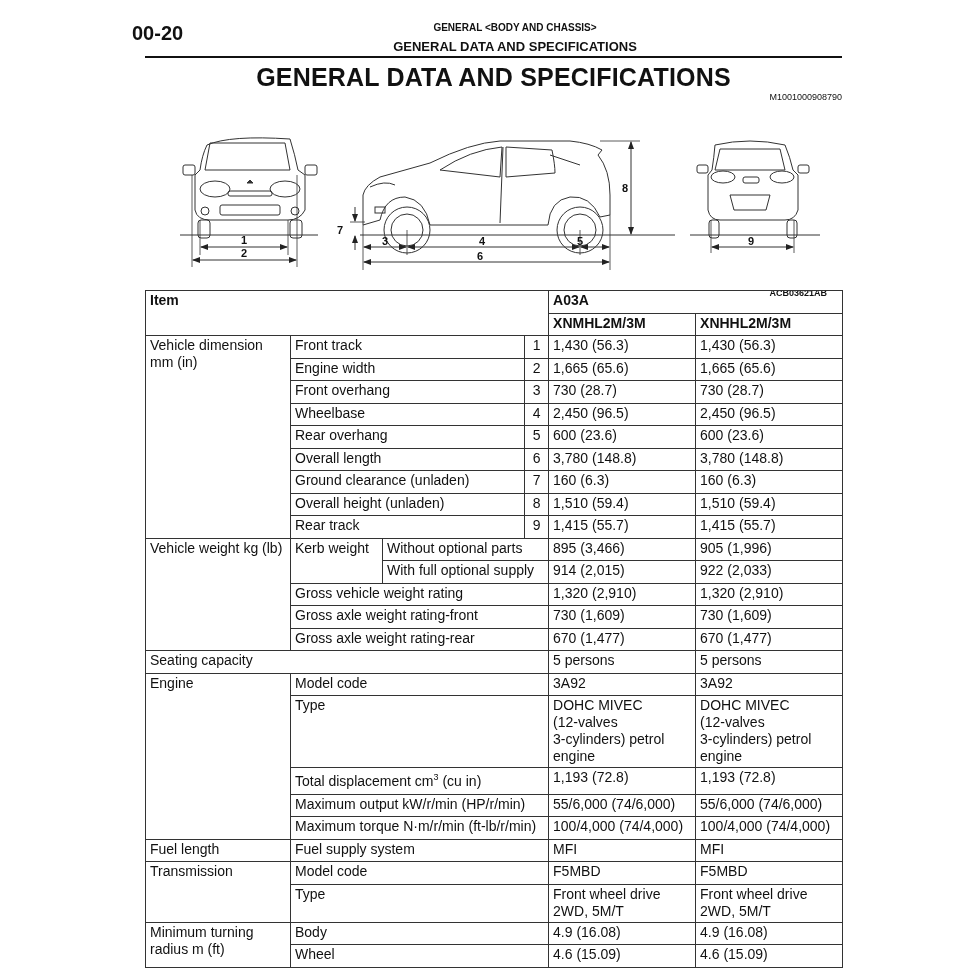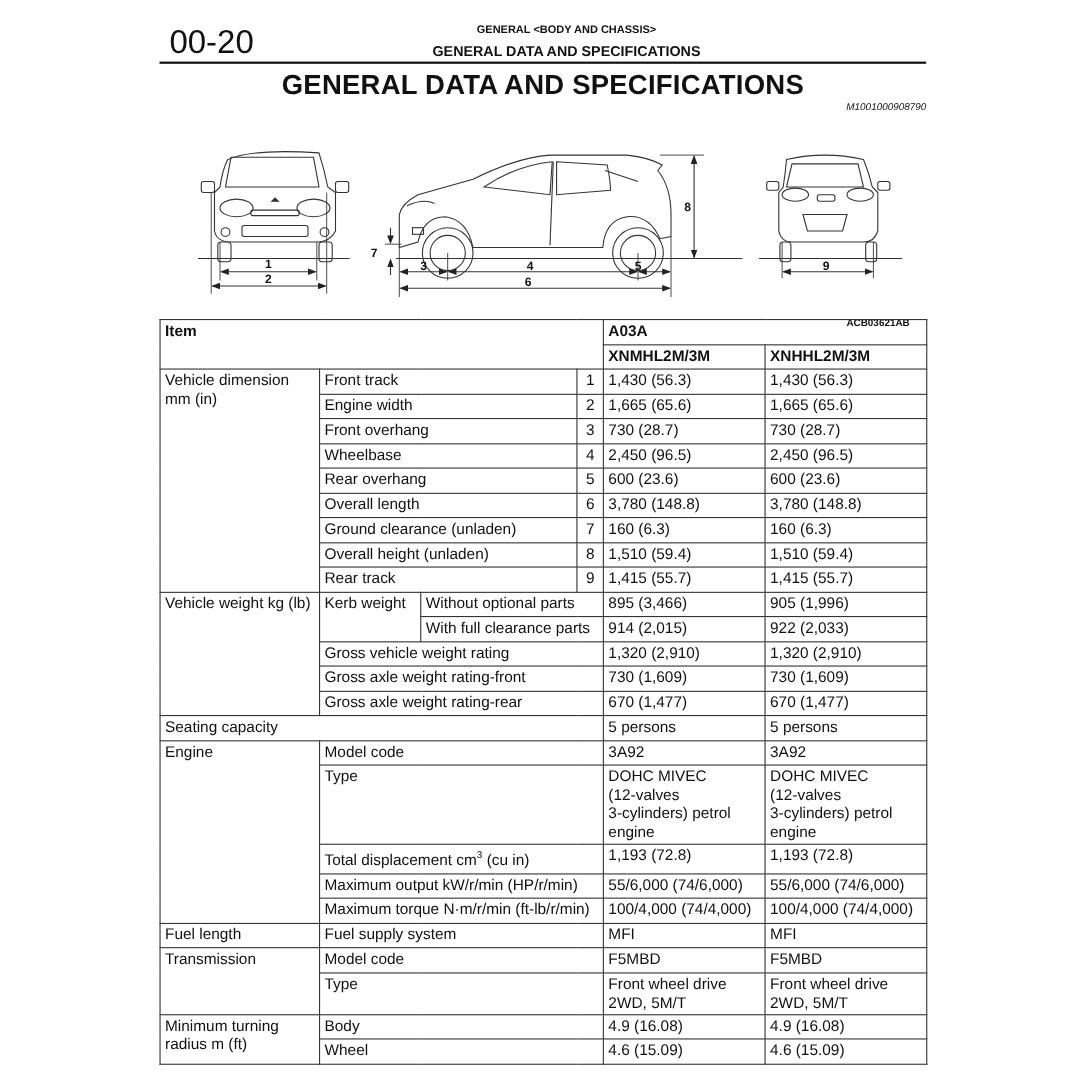--- a/index.html
+++ b/index.html
@@ -1,23 +1,23 @@
 <!DOCTYPE html>
 <html><head>
 <meta charset="utf-8">
 <style>
   html, body { margin:0; padding:0; background:#ffffff; }
   body { width:980px; height:980px; position:relative; overflow:hidden; font-family:"Liberation Sans", sans-serif; color:#111; }
   .abs { position:absolute; }
-  #page-num { left:154px; top:22px; font-size:30px; font-weight:normal; }
+  #page-num { left:132px; top:22px; font-size:20px; font-weight:bold; }
   #hdr1 { left:380px; top:22px; width:270px; text-align:center; font-size:10px; font-weight:bold; }
   #hdr2 { left:380px; top:39px; width:270px; text-align:center; font-size:13px; font-weight:bold; }
   #hdr-rule { left:145px; top:56px; width:697px; height:2px; background:#111; }
   #main-title { left:145px; top:63px; width:697px; text-align:center; font-size:25px; font-weight:bold; letter-spacing:0.2px; }
-  #doc-id { left:700px; top:92px; width:142px; text-align:right; font-size:9px;font-style:italic; }
+  #doc-id { left:700px; top:92px; width:142px; text-align:right; font-size:9px; }
   #fig-id { left:700px; top:288px; width:127px; text-align:right; font-size:9px; font-weight:bold; }
   #diagram { left:170px; top:125px; width:670px; height:150px; }
 
   table.spec { position:absolute; left:145px; top:290px; width:697px; border-collapse:collapse; font-size:14px; table-layout:fixed;padding-left:40px; }
   table.spec td { border:1px solid #333; padding:1px 4px 2px 4px; vertical-align:top; line-height:17px; height:18.5px; }
   table.spec td.b { font-weight:bold; }
   table.spec td.num { text-align:center; padding:1px 0 2px 0; }
   .ml { white-space:pre-line; }
   sup { font-size:9px; line-height:0; }
 </style>
@@ -197,21 +197,21 @@
   </tr>
 
   <tr>
     <td rowspan="5">Vehicle weight kg (lb)</td>
     <td rowspan="2">Kerb weight</td>
     <td colspan="2">Without optional parts</td>
     <td>895 (3,466)</td>
     <td>905 (1,996)</td>
   </tr>
   <tr>
-    <td colspan="2">With full clearance parts</td>
+    <td colspan="2">With full optional supply</td>
     <td>914 (2,015)</td>
     <td>922 (2,033)</td>
   </tr>
   <tr>
     <td colspan="3">Gross vehicle weight rating</td>
     <td>1,320 (2,910)</td>
     <td>1,320 (2,910)</td>
   </tr>
   <tr>
     <td colspan="3">Gross axle weight rating-front</td>

